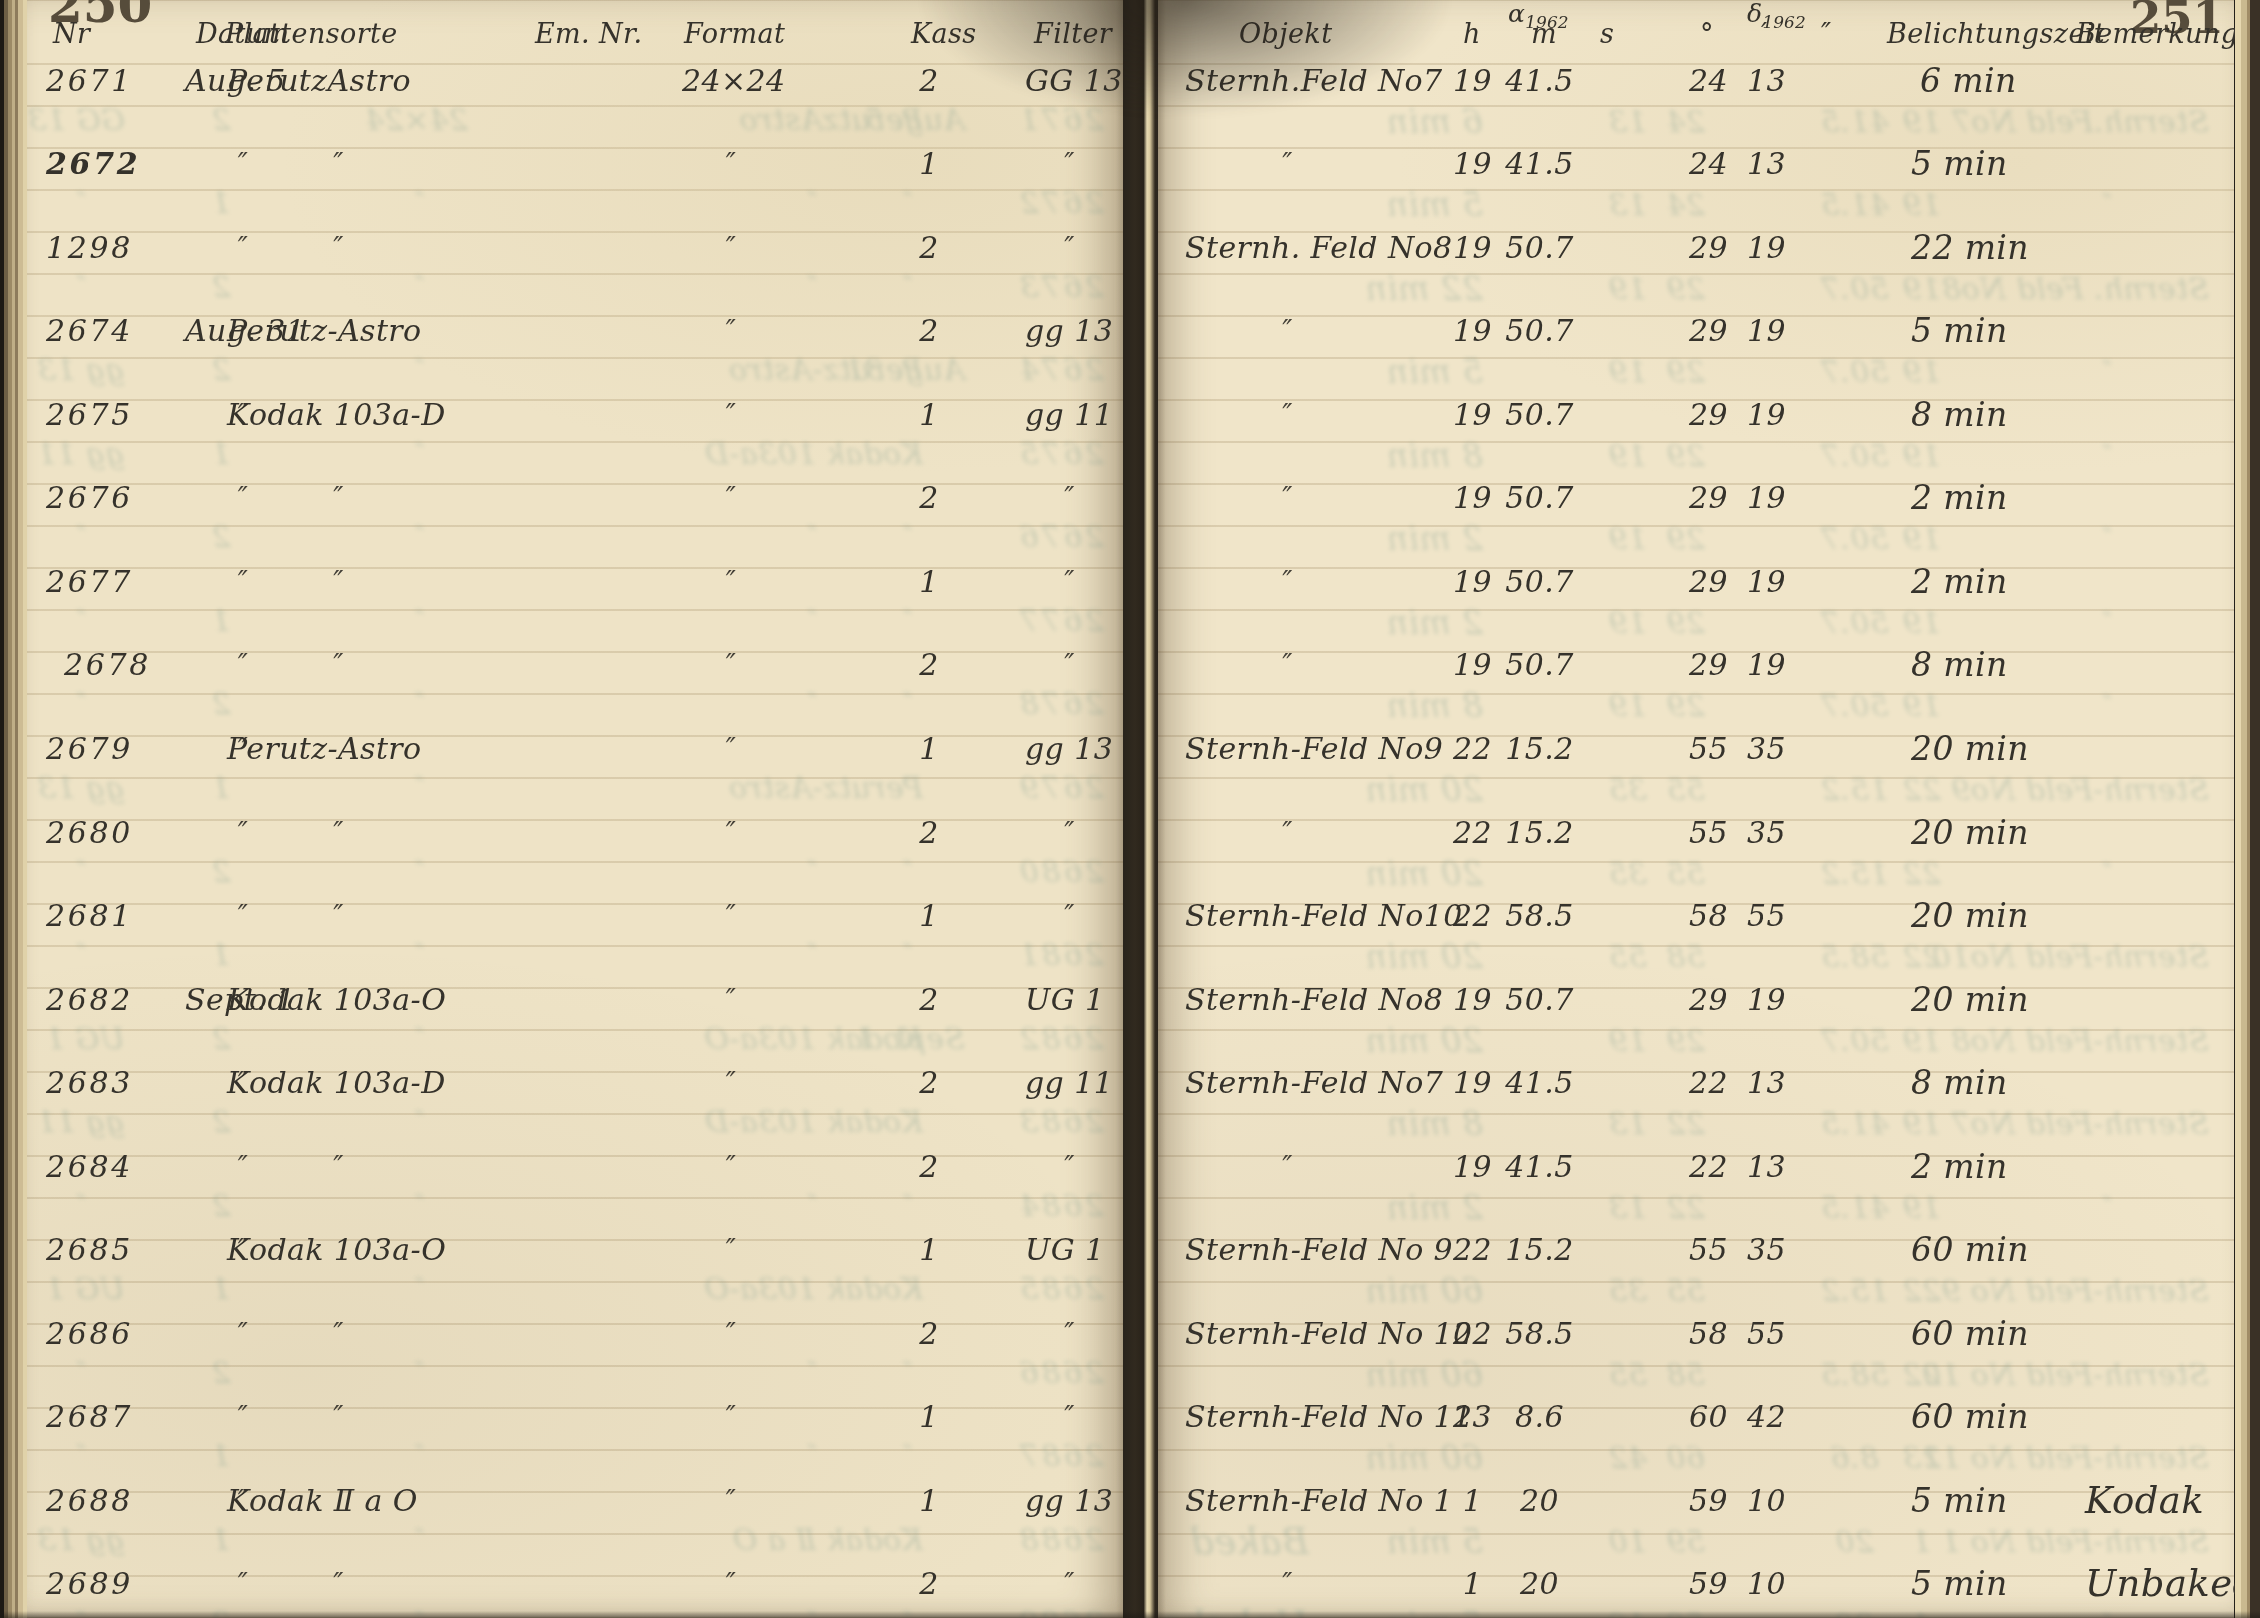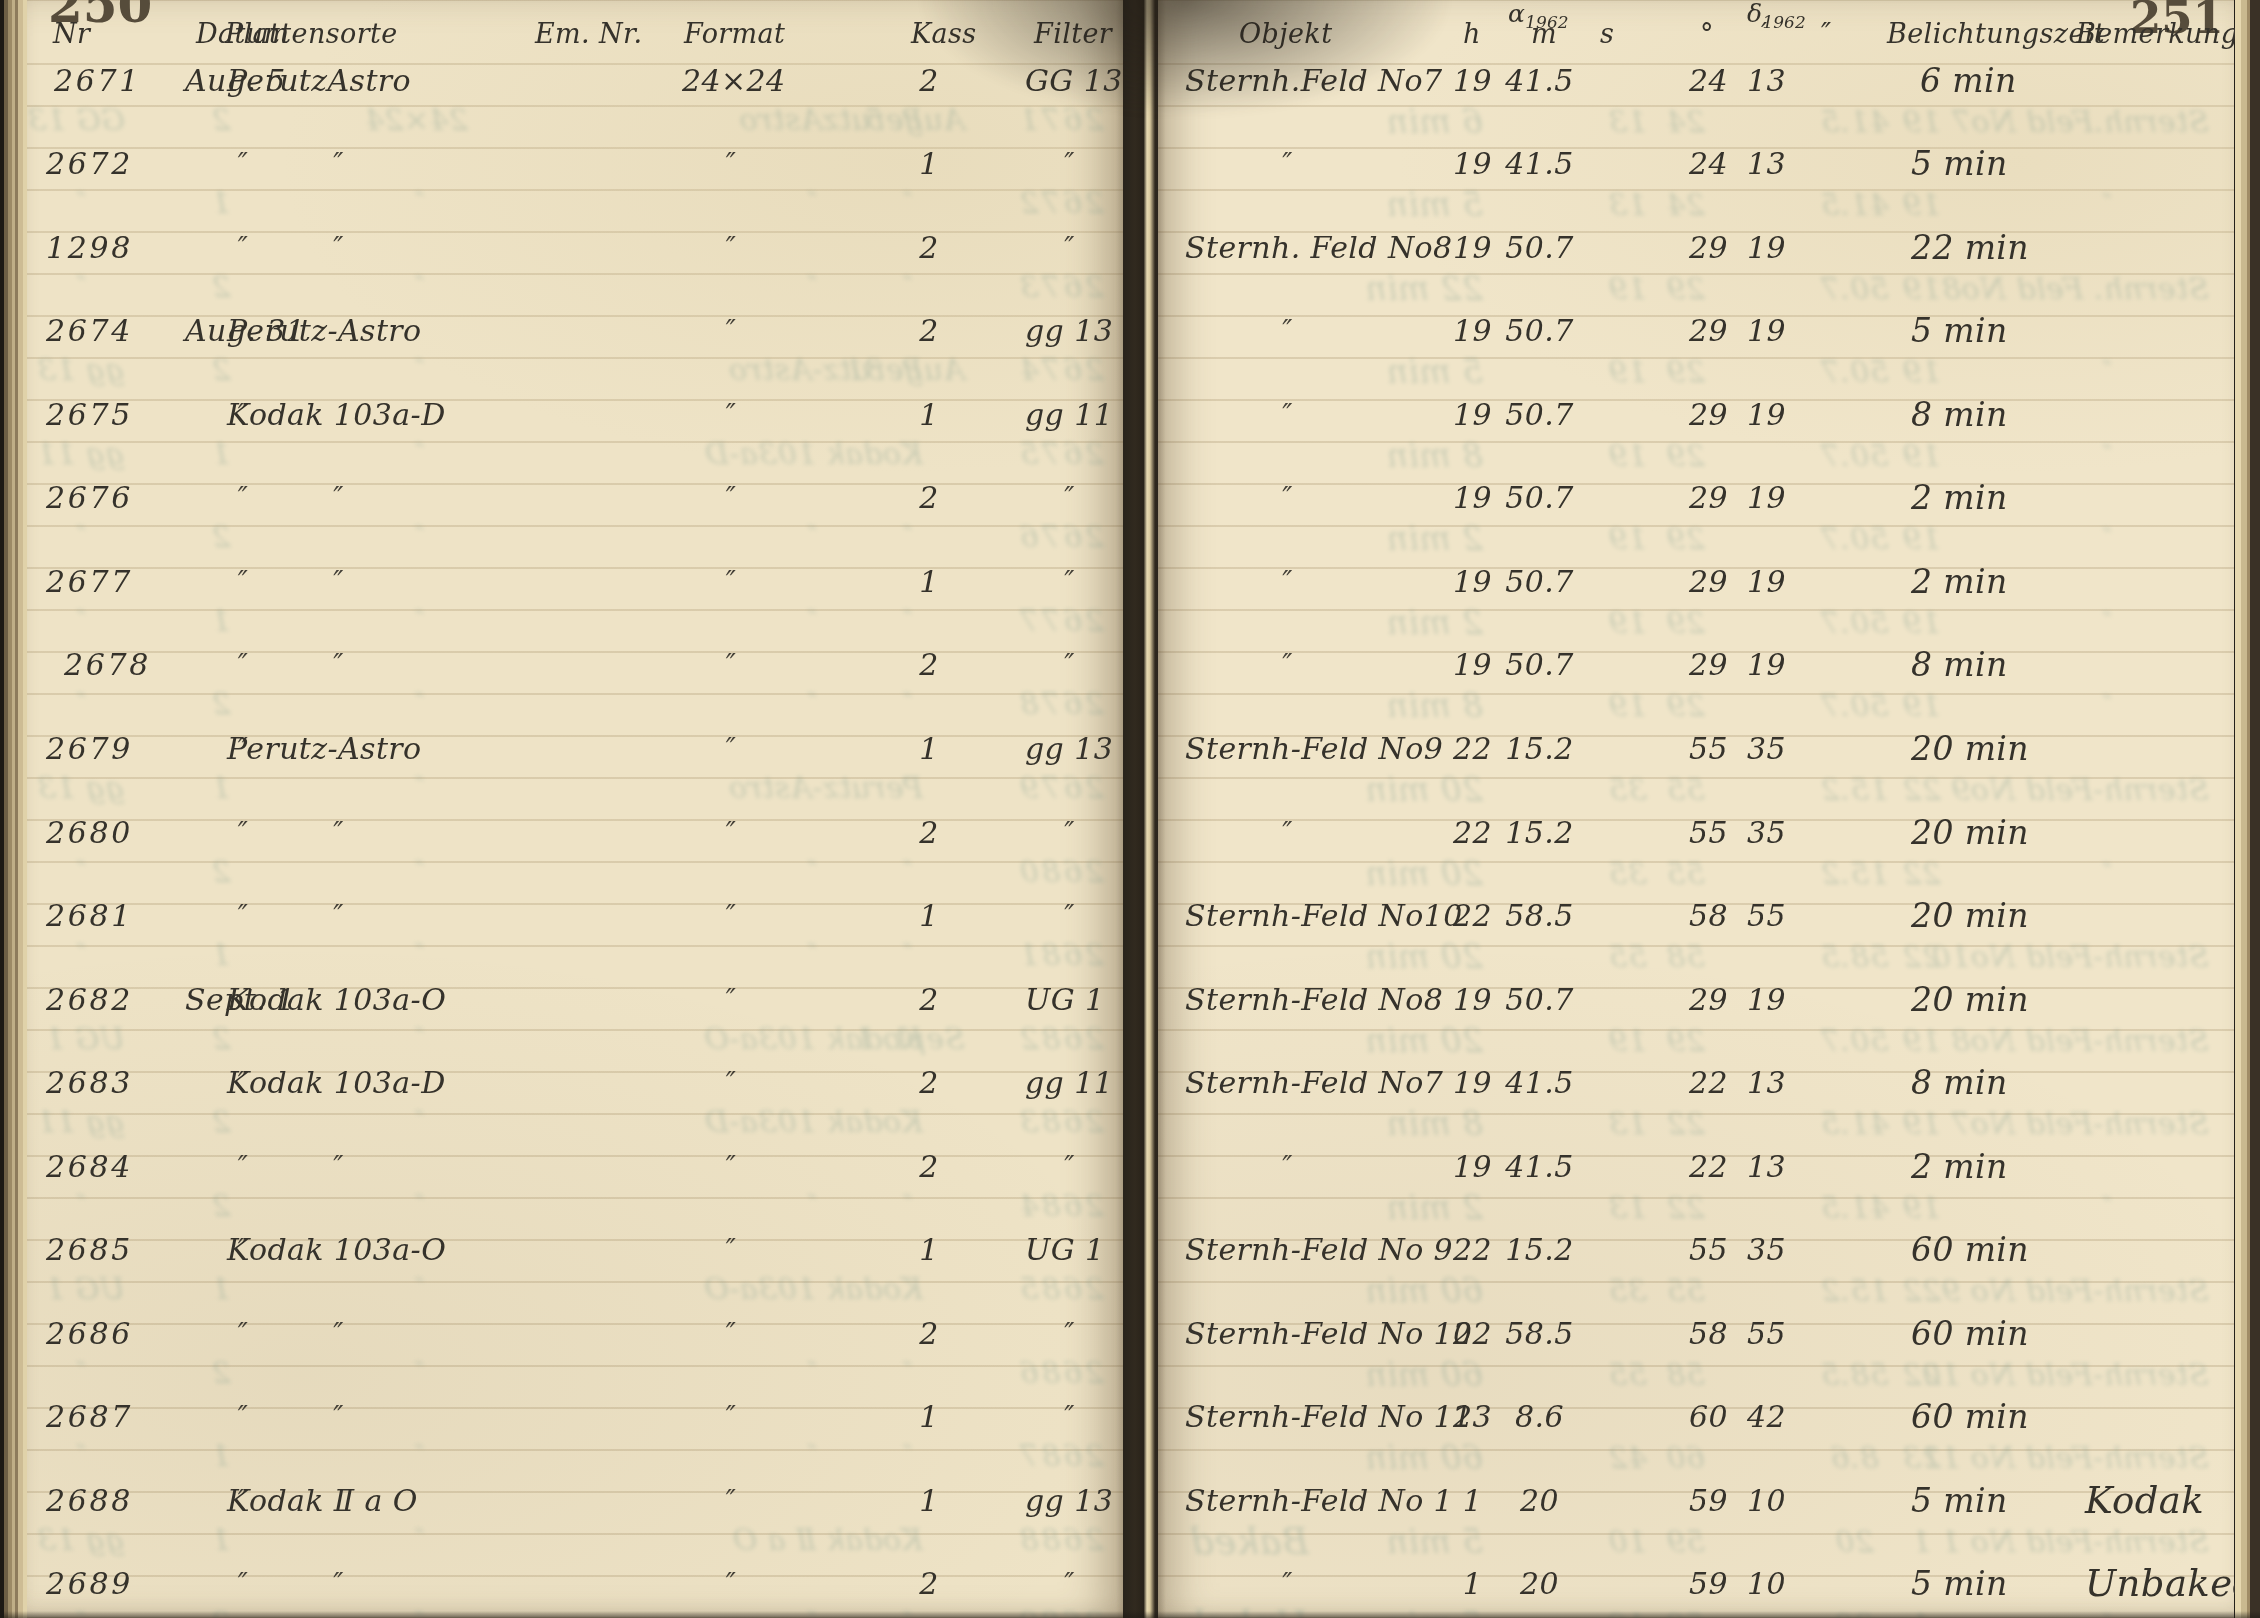--- a/index.html
+++ b/index.html
@@ -400,35 +400,35 @@
   <span class="hw hdr" style="left:1600px">s</span>
   <span class="hw hdr hdr-hi" style="left:1747px"><span>δ</span><sub>1962</sub></span>
   <span class="hw hdr" style="left:1700px">°</span>
   <span class="hw hdr" style="left:1761px">′</span>
   <span class="hw hdr" style="left:1821px">″</span>
   <span class="hw hdr" style="left:1887px">Belichtungszeit</span>
   <span class="hw hdr" style="left:2076px">Bemerkung .</span>
 
   <div id="cells">
       <div class="trow" style="top: 60px;">
-        <span class="cell hw c-nr" style="left: 54px; width: 80px; text-align: center;">2671</span>
+        <span class="cell hw c-nr" style="left: 46px; width: 80px; text-align: center;">2671</span>
         <span class="cell hw" style="left: 185px; width: 116px; text-align: left;">Aug. 5</span>
         <span class="cell hw" style="left: 227px; width: 223px; text-align: left;">PerutzAstro</span>
         <span class="cell hw" style="left: 682px; width: 98px; text-align: left;">24×24</span>
         <span class="cell hw" style="left: 909px; width: 40px; text-align: center;">2</span>
         <span class="cell hw" style="left: 1025px; width: 89px; text-align: left;">GG 13</span>
         <span class="cell hw" style="left: 1185px; width: 205px; text-align: left;">Sternh.Feld No7</span>
         <span class="cell hw" style="left: 1448px; width: 49px; text-align: center;">19</span>
         <span class="cell hw" style="left: 1504px; width: 71px; text-align: center;">41.5</span>
         <span class="cell hw" style="left: 1682px; width: 53px; text-align: center;">24</span>
         <span class="cell hw" style="left: 1742px; width: 49px; text-align: center;">13</span>
         <span class="cell hw c-bel" style="left: 1920px; width: 160px; text-align: left;">6 min</span>
       </div>
       <div class="trow" style="top: 143px;">
-        <span class="cell hw c-nr" style="left: 46px; width: 80px; text-align: left;">2672</span>
+        <span class="cell hw c-nr" style="left: 46px; width: 80px; text-align: left; font-weight: bold;">2672</span>
         <span class="cell hw ditto" style="left: 185px; width: 116px; text-align: center;">″</span>
         <span class="cell hw ditto" style="left: 227px; width: 223px; text-align: center;">″</span>
         <span class="cell hw ditto" style="left: 682px; width: 98px; text-align: center;">″</span>
         <span class="cell hw" style="left: 909px; width: 40px; text-align: center;">1</span>
         <span class="cell hw ditto" style="left: 1025px; width: 89px; text-align: center;">″</span>
         <span class="cell hw ditto" style="left: 1185px; width: 205px; text-align: center;">″</span>
         <span class="cell hw" style="left: 1448px; width: 49px; text-align: center;">19</span>
         <span class="cell hw" style="left: 1504px; width: 71px; text-align: center;">41.5</span>
         <span class="cell hw" style="left: 1682px; width: 53px; text-align: center;">24</span>
         <span class="cell hw" style="left: 1742px; width: 49px; text-align: center;">13</span>

